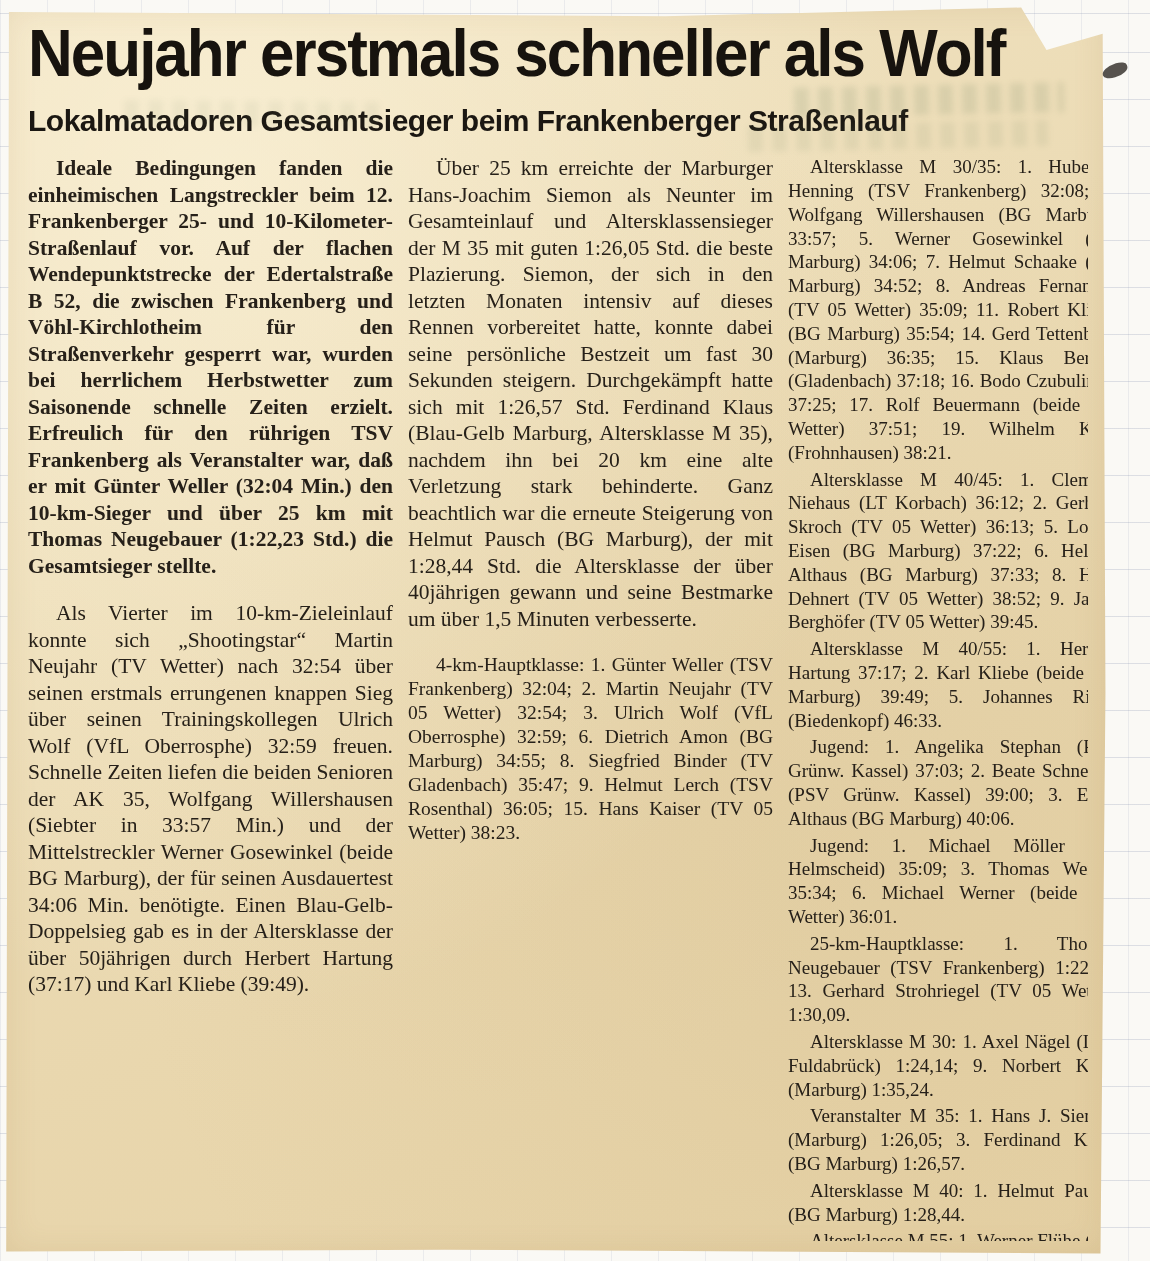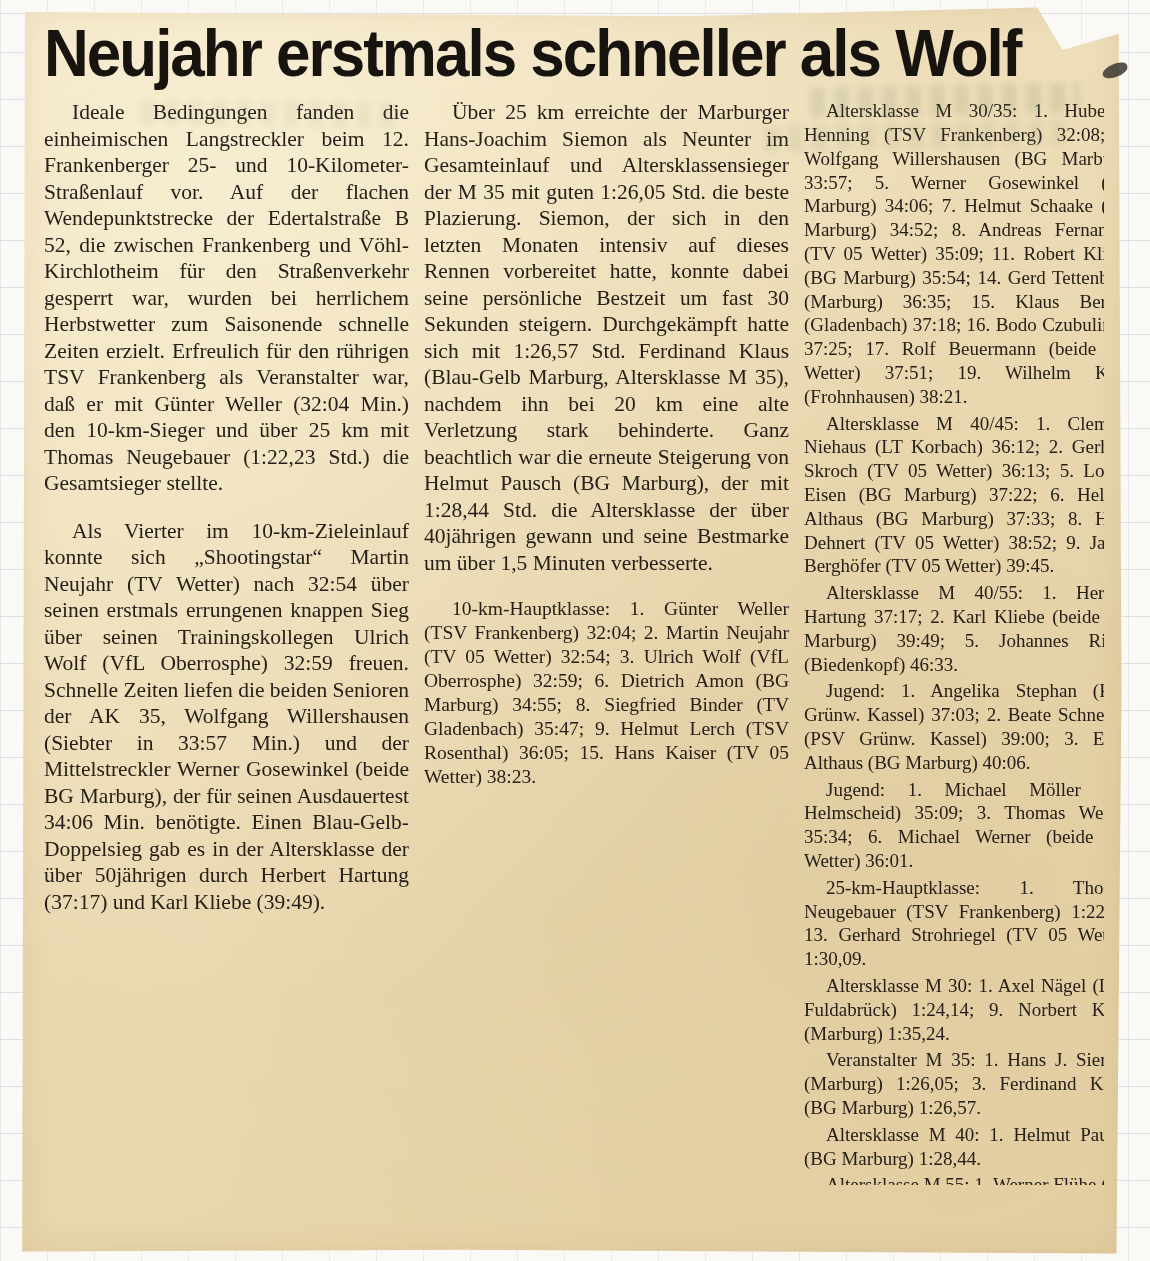--- a/index.html
+++ b/index.html
@@ -6,21 +6,21 @@
   body{
     width:1150px;height:1261px;position:relative;overflow:hidden;
     background-color:#faf9f5;
     background-image:
       repeating-linear-gradient(0deg, rgba(150,160,185,.30) 0 1px, transparent 1px 47px),
       repeating-linear-gradient(90deg, rgba(150,160,185,.16) 0 1px, transparent 1px 47px);
     background-position:0 14px;
     font-family:"Liberation Serif", serif;
   }
   .clipping{
-    position:absolute;left:20px;top:5px;width:1102px;height:1251px;box-sizing:border-box;
+    position:absolute;left:4px;top:5px;width:1102px;height:1251px;box-sizing:border-box;
     padding:14px 18px 12px 24px;
     background:
       radial-gradient(ellipse at 20% 15%, rgba(255,248,225,.55), transparent 55%),
       radial-gradient(ellipse at 80% 70%, rgba(205,180,130,.25), transparent 60%),
       radial-gradient(ellipse at 45% 45%, rgba(215,190,140,.18), transparent 55%),
       linear-gradient(158deg,#f1e3c2 0%, #ecdcb6 35%, #e9d7ae 65%, #e6d2a6 100%);
     box-shadow: inset 0 0 34px rgba(140,100,40,.14);
     clip-path: polygon(0.45% 0.55%, 60% 0.9%, 92.3% 0.2%, 94.6% 3.6%, 99.7% 2.3%, 99.95% 55%, 99.5% 99.8%, 40% 99.5%, 0.2% 99.65%);
     filter: drop-shadow(1px 2px 2px rgba(90,70,35,.35));
   }
@@ -32,21 +32,21 @@
   .subheadline{
     font-family:"Liberation Sans", sans-serif;font-weight:700;
     font-size:30px;letter-spacing:-0.5px;color:#1b1712;margin-top:22px;white-space:nowrap;
   }
   .columns{display:flex;gap:15px;margin-top:17px;height:1086px;overflow:hidden;}
   .col{text-align:justify;color:#262019;hyphens:auto;-webkit-hyphens:auto;}
   .col-1,.col-2{width:365px;flex:0 0 365px;font-size:21.5px;line-height:26.5px;}
   .col-3{width:330px;flex:0 0 330px;font-size:19px;line-height:23.8px;}
   .col p{margin:0 0 21px 0;text-indent:28px;}
   .col p.noindent{text-indent:0;}
-  .col p.bold-lead{font-weight:400;}
+  .col p.bold-lead{font-weight:700;}
   .col-2 p.results{font-size:19.5px;line-height:24px;margin-top:4px;}
   .col-3 p{margin:0 0 3px 0;text-indent:22px;}
   .lead{font-weight:400;}
   .bleed{
     position:absolute;filter:blur(3px);opacity:.45;transform:rotate(-1.2deg);
     background:repeating-linear-gradient(90deg, rgba(112,132,96,.35) 0 15px, transparent 15px 24px);
   }
   .bleed-1{right:42px;top:80px;width:270px;height:30px;}
   .bleed-2{right:58px;top:118px;width:300px;height:26px;opacity:.3;}
   .bleed-3{left:120px;top:96px;width:260px;height:26px;opacity:.22;transform:rotate(.5deg);}
@@ -57,31 +57,32 @@
 </style>
 </head>
 <body>
 
 <div class="clipping">
   <div class="bleed bleed-1"></div>
   <div class="bleed bleed-2"></div>
   <div class="bleed bleed-3"></div>
 
   <div class="headline">Neujahr erstmals schneller als Wolf</div>
+  <div class="subheadline">Lokalmatadoren Gesamtsieger beim Frankenberger Straßenlauf</div>
 
   <div class="columns">
 
     <div class="col col-1">
       <p class="bold-lead">Ideale Bedingungen fanden die einheimischen Langstreckler beim 12. Frankenberger 25- und 10-Kilometer-Straßenlauf vor. Auf der flachen Wendepunktstrecke der Edertalstraße B 52, die zwischen Frankenberg und Vöhl-Kirchlotheim für den Straßenverkehr gesperrt war, wurden bei herrlichem Herbstwetter zum Saisonende schnelle Zeiten erzielt. Erfreulich für den rührigen TSV Frankenberg als Veranstalter war, daß er mit Günter Weller (32:04 Min.) den 10-km-Sieger und über 25 km mit Thomas Neugebauer (1:22,23 Std.) die Gesamtsieger stellte.</p>
       <p>Als Vierter im 10-km-Zieleinlauf konnte sich „Shootingstar“ Martin Neujahr (TV Wetter) nach 32:54 über seinen erstmals errungenen knappen Sieg über seinen Trainingskollegen Ulrich Wolf (VfL Oberrosphe) 32:59 freuen. Schnelle Zeiten liefen die beiden Senioren der AK 35, Wolfgang Willershausen (Siebter in 33:57 Min.) und der Mittelstreckler Werner Gosewinkel (beide BG Marburg), der für seinen Ausdauertest 34:06 Min. benötigte. Einen Blau-Gelb-Doppelsieg gab es in der Altersklasse der über 50jährigen durch Herbert Hartung (37:17) und Karl Kliebe (39:49).</p>
     </div>
 
     <div class="col col-2">
       <p>Über 25 km erreichte der Marburger Hans-Joachim Siemon als Neunter im Gesamteinlauf und Altersklassensieger der M 35 mit guten 1:26,05 Std. die beste Plazierung. Siemon, der sich in den letzten Monaten intensiv auf dieses Rennen vorbereitet hatte, konnte dabei seine persönliche Bestzeit um fast 30 Sekunden steigern. Durchgekämpft hatte sich mit 1:26,57 Std. Ferdinand Klaus (Blau-Gelb Marburg, Altersklasse M 35), nachdem ihn bei 20 km eine alte Verletzung stark behinderte. Ganz beachtlich war die erneute Steigerung von Helmut Pausch (BG Marburg), der mit 1:28,44 Std. die Altersklasse der über 40jährigen gewann und seine Bestmarke um über 1,5 Minuten verbesserte.</p>
-      <p class="results"><span class="lead">10-km-Hauptklasse:</span><span> 1. Günter Weller (TSV Frankenberg) 32:04; 2. Martin Neujahr (TV 05 Wetter) 32:54; 3. Ulrich Wolf (VfL Oberrosphe) 32:59; 6. Dietrich Amon (BG Marburg) 34:55; 8. Siegfried Binder (TV Gladenbach) 35:47; 9. Helmut Lerch (TSV Rosenthal) 36:05; 15. Hans Kaiser (TV 05 Wetter) 38:23.</span></p>
+      <p class="results"><span class="lead">4-km-Hauptklasse:</span><span> 1. Günter Weller (TSV Frankenberg) 32:04; 2. Martin Neujahr (TV 05 Wetter) 32:54; 3. Ulrich Wolf (VfL Oberrosphe) 32:59; 6. Dietrich Amon (BG Marburg) 34:55; 8. Siegfried Binder (TV Gladenbach) 35:47; 9. Helmut Lerch (TSV Rosenthal) 36:05; 15. Hans Kaiser (TV 05 Wetter) 38:23.</span></p>
     </div>
 
     <div class="col col-3">
       <p><span class="lead">Altersklasse M 30/35:</span><span> 1. Hubertus Henning (TSV Frankenberg) 32:08; 4. Wolfgang Willershausen (BG Marburg) 33:57; 5. Werner Gosewinkel (BG Marburg) 34:06; 7. Helmut Schaake (BG Marburg) 34:52; 8. Andreas Fernandez (TV 05 Wetter) 35:09; 11. Robert Kliebe (BG Marburg) 35:54; 14. Gerd Tettenborn (Marburg) 36:35; 15. Klaus Bergen (Gladenbach) 37:18; 16. Bodo Czubulinski 37:25; 17. Rolf Beuermann (beide TV Wetter) 37:51; 19. Wilhelm Krug (Frohnhausen) 38:21.</span></p>
       <p><span class="lead">Altersklasse M 40/45:</span><span> 1. Clemens Niehaus (LT Korbach) 36:12; 2. Gerhard Skroch (TV 05 Wetter) 36:13; 5. Lothar Eisen (BG Marburg) 37:22; 6. Helmut Althaus (BG Marburg) 37:33; 8. Hans Dehnert (TV 05 Wetter) 38:52; 9. Jakob Berghöfer (TV 05 Wetter) 39:45.</span></p>
       <p><span class="lead">Altersklasse M 40/55:</span><span> 1. Herbert Hartung 37:17; 2. Karl Kliebe (beide BG Marburg) 39:49; 5. Johannes Ritzel (Biedenkopf) 46:33.</span></p>
       <p><span class="lead">Jugend:</span><span> 1. Angelika Stephan (PSV Grünw. Kassel) 37:03; 2. Beate Schneider (PSV Grünw. Kassel) 39:00; 3. Erika Althaus (BG Marburg) 40:06.</span></p>
       <p><span class="lead">Jugend:</span><span> 1. Michael Möller (SV Helmscheid) 35:09; 3. Thomas Werner 35:34; 6. Michael Werner (beide TV Wetter) 36:01.</span></p>
       <p><span class="lead">25-km-Hauptklasse:</span><span> 1. Thomas Neugebauer (TSV Frankenberg) 1:22,23; 13. Gerhard Strohriegel (TV 05 Wetter) 1:30,09.</span></p>
       <p><span class="lead">Altersklasse M 30:</span><span> 1. Axel Nägel (LTG Fuldabrück) 1:24,14; 9. Norbert Kolte (Marburg) 1:35,24.</span></p>

